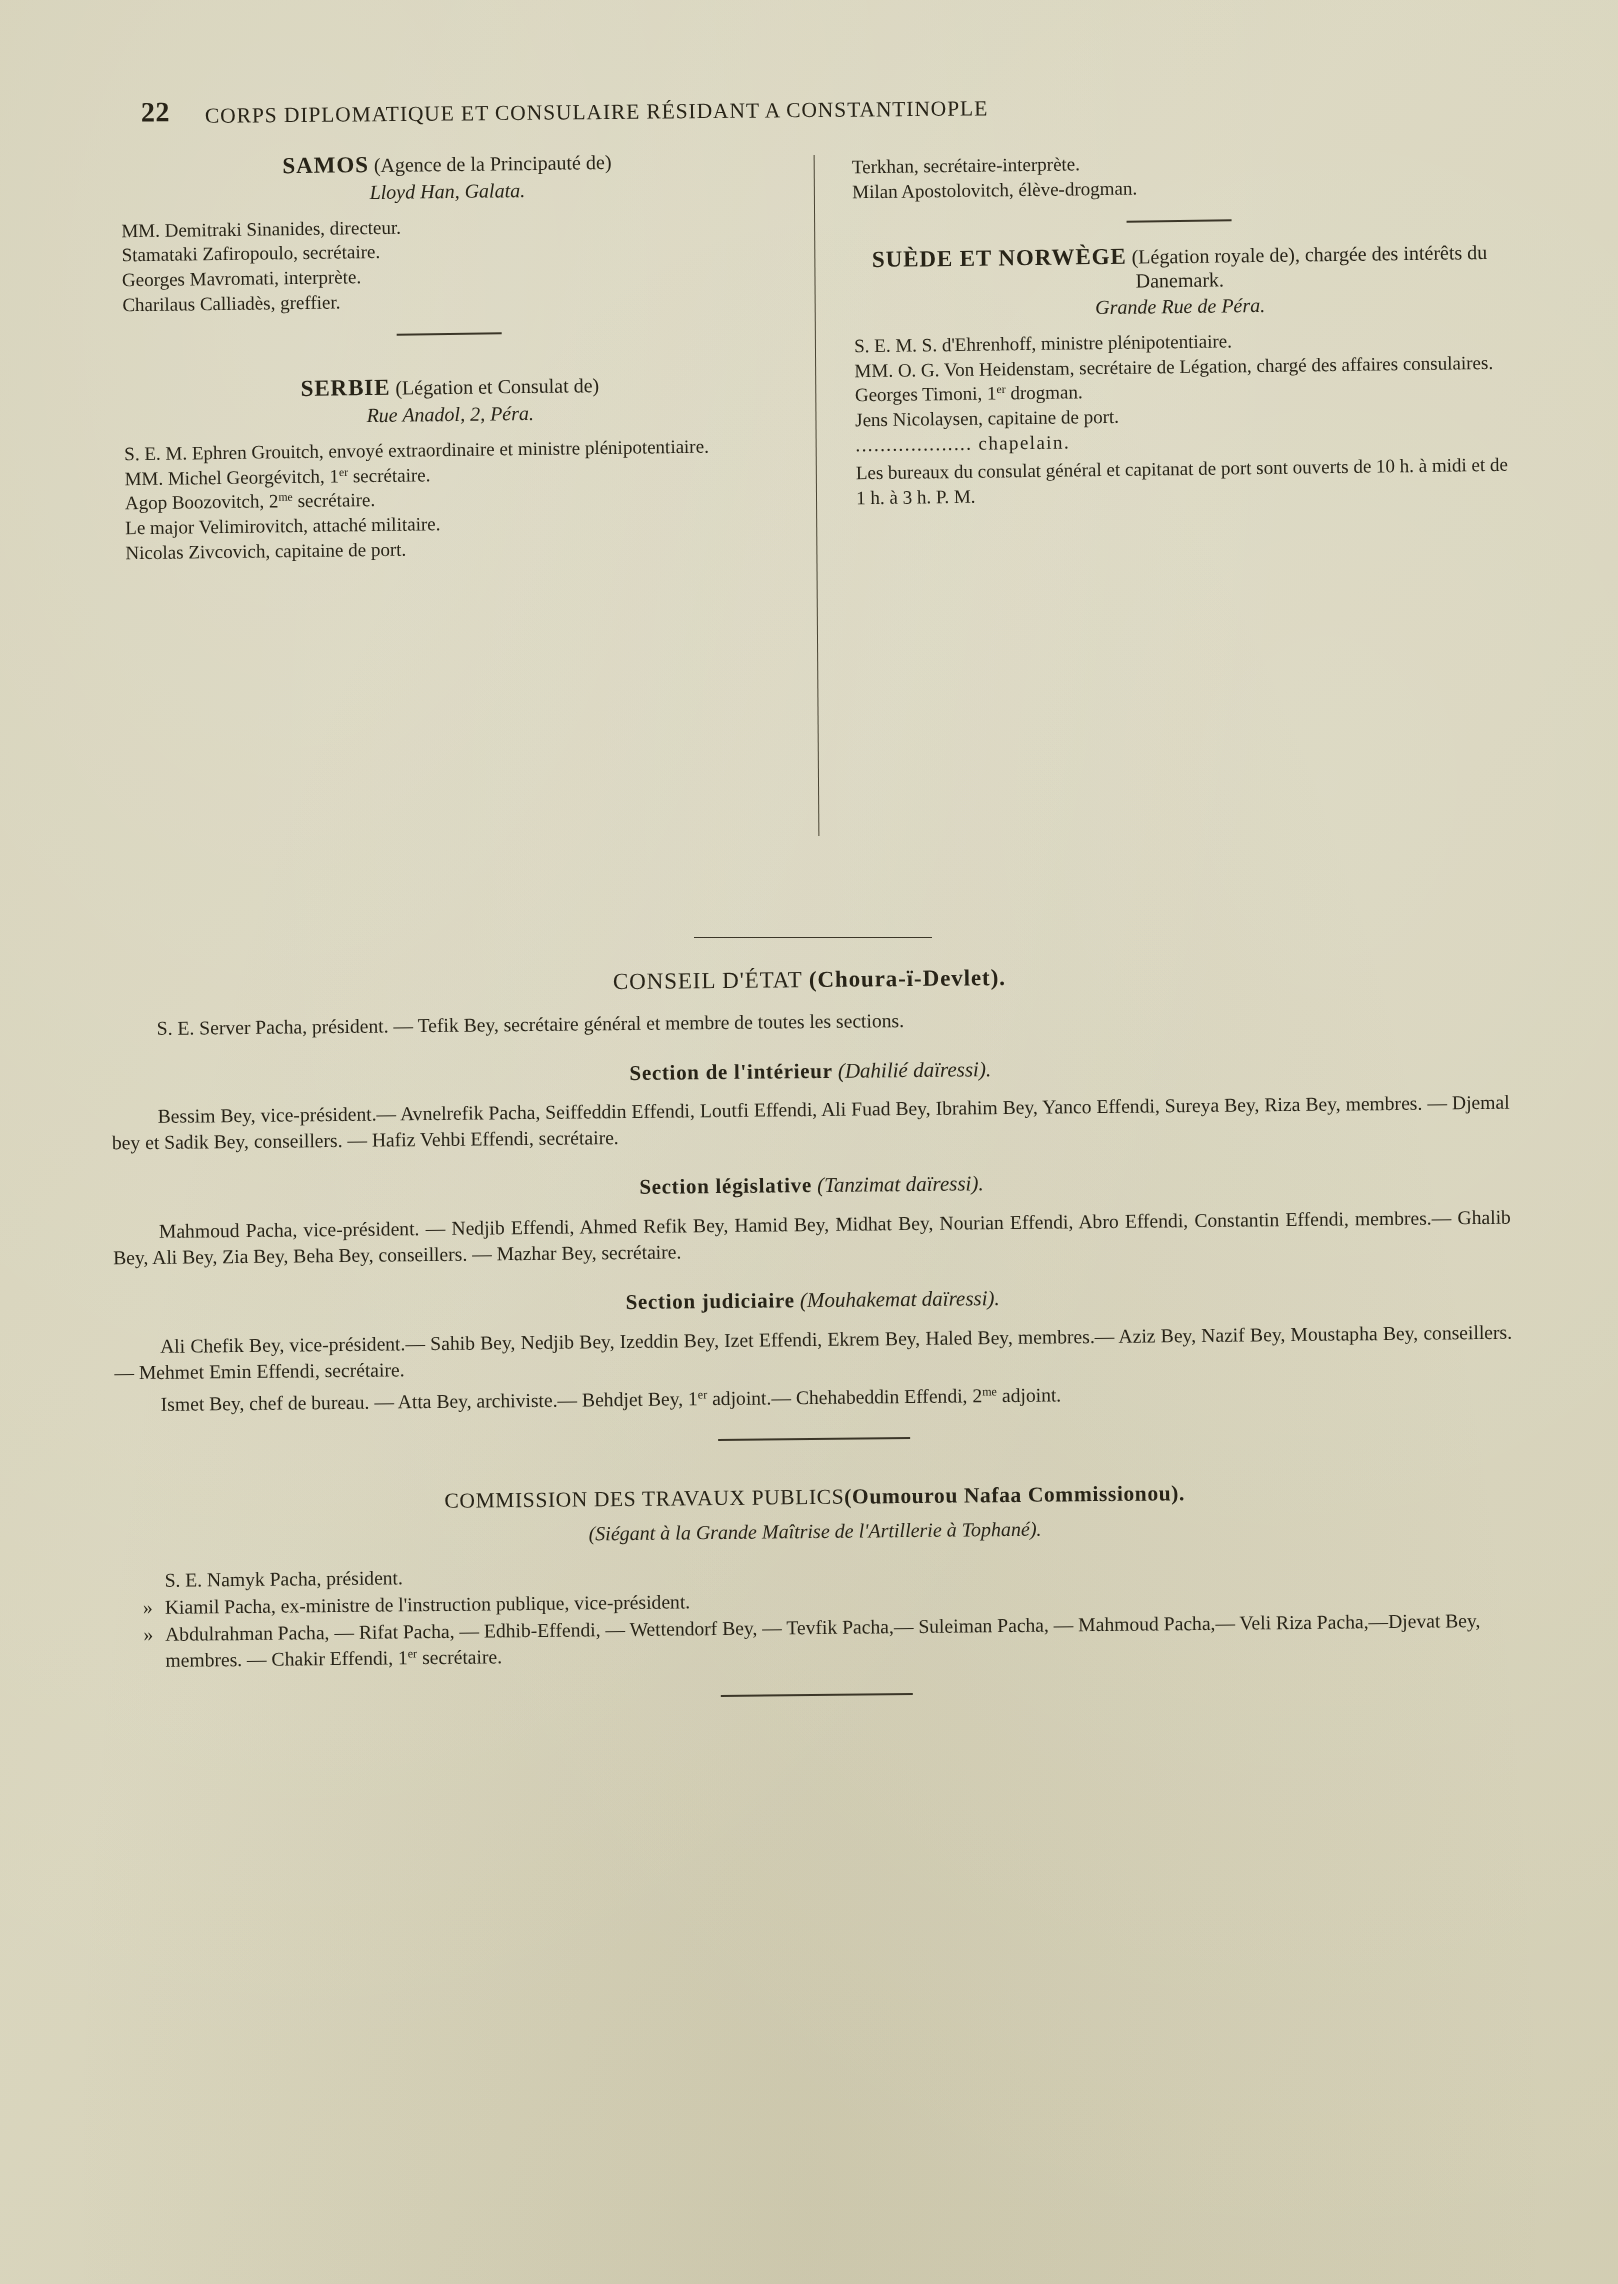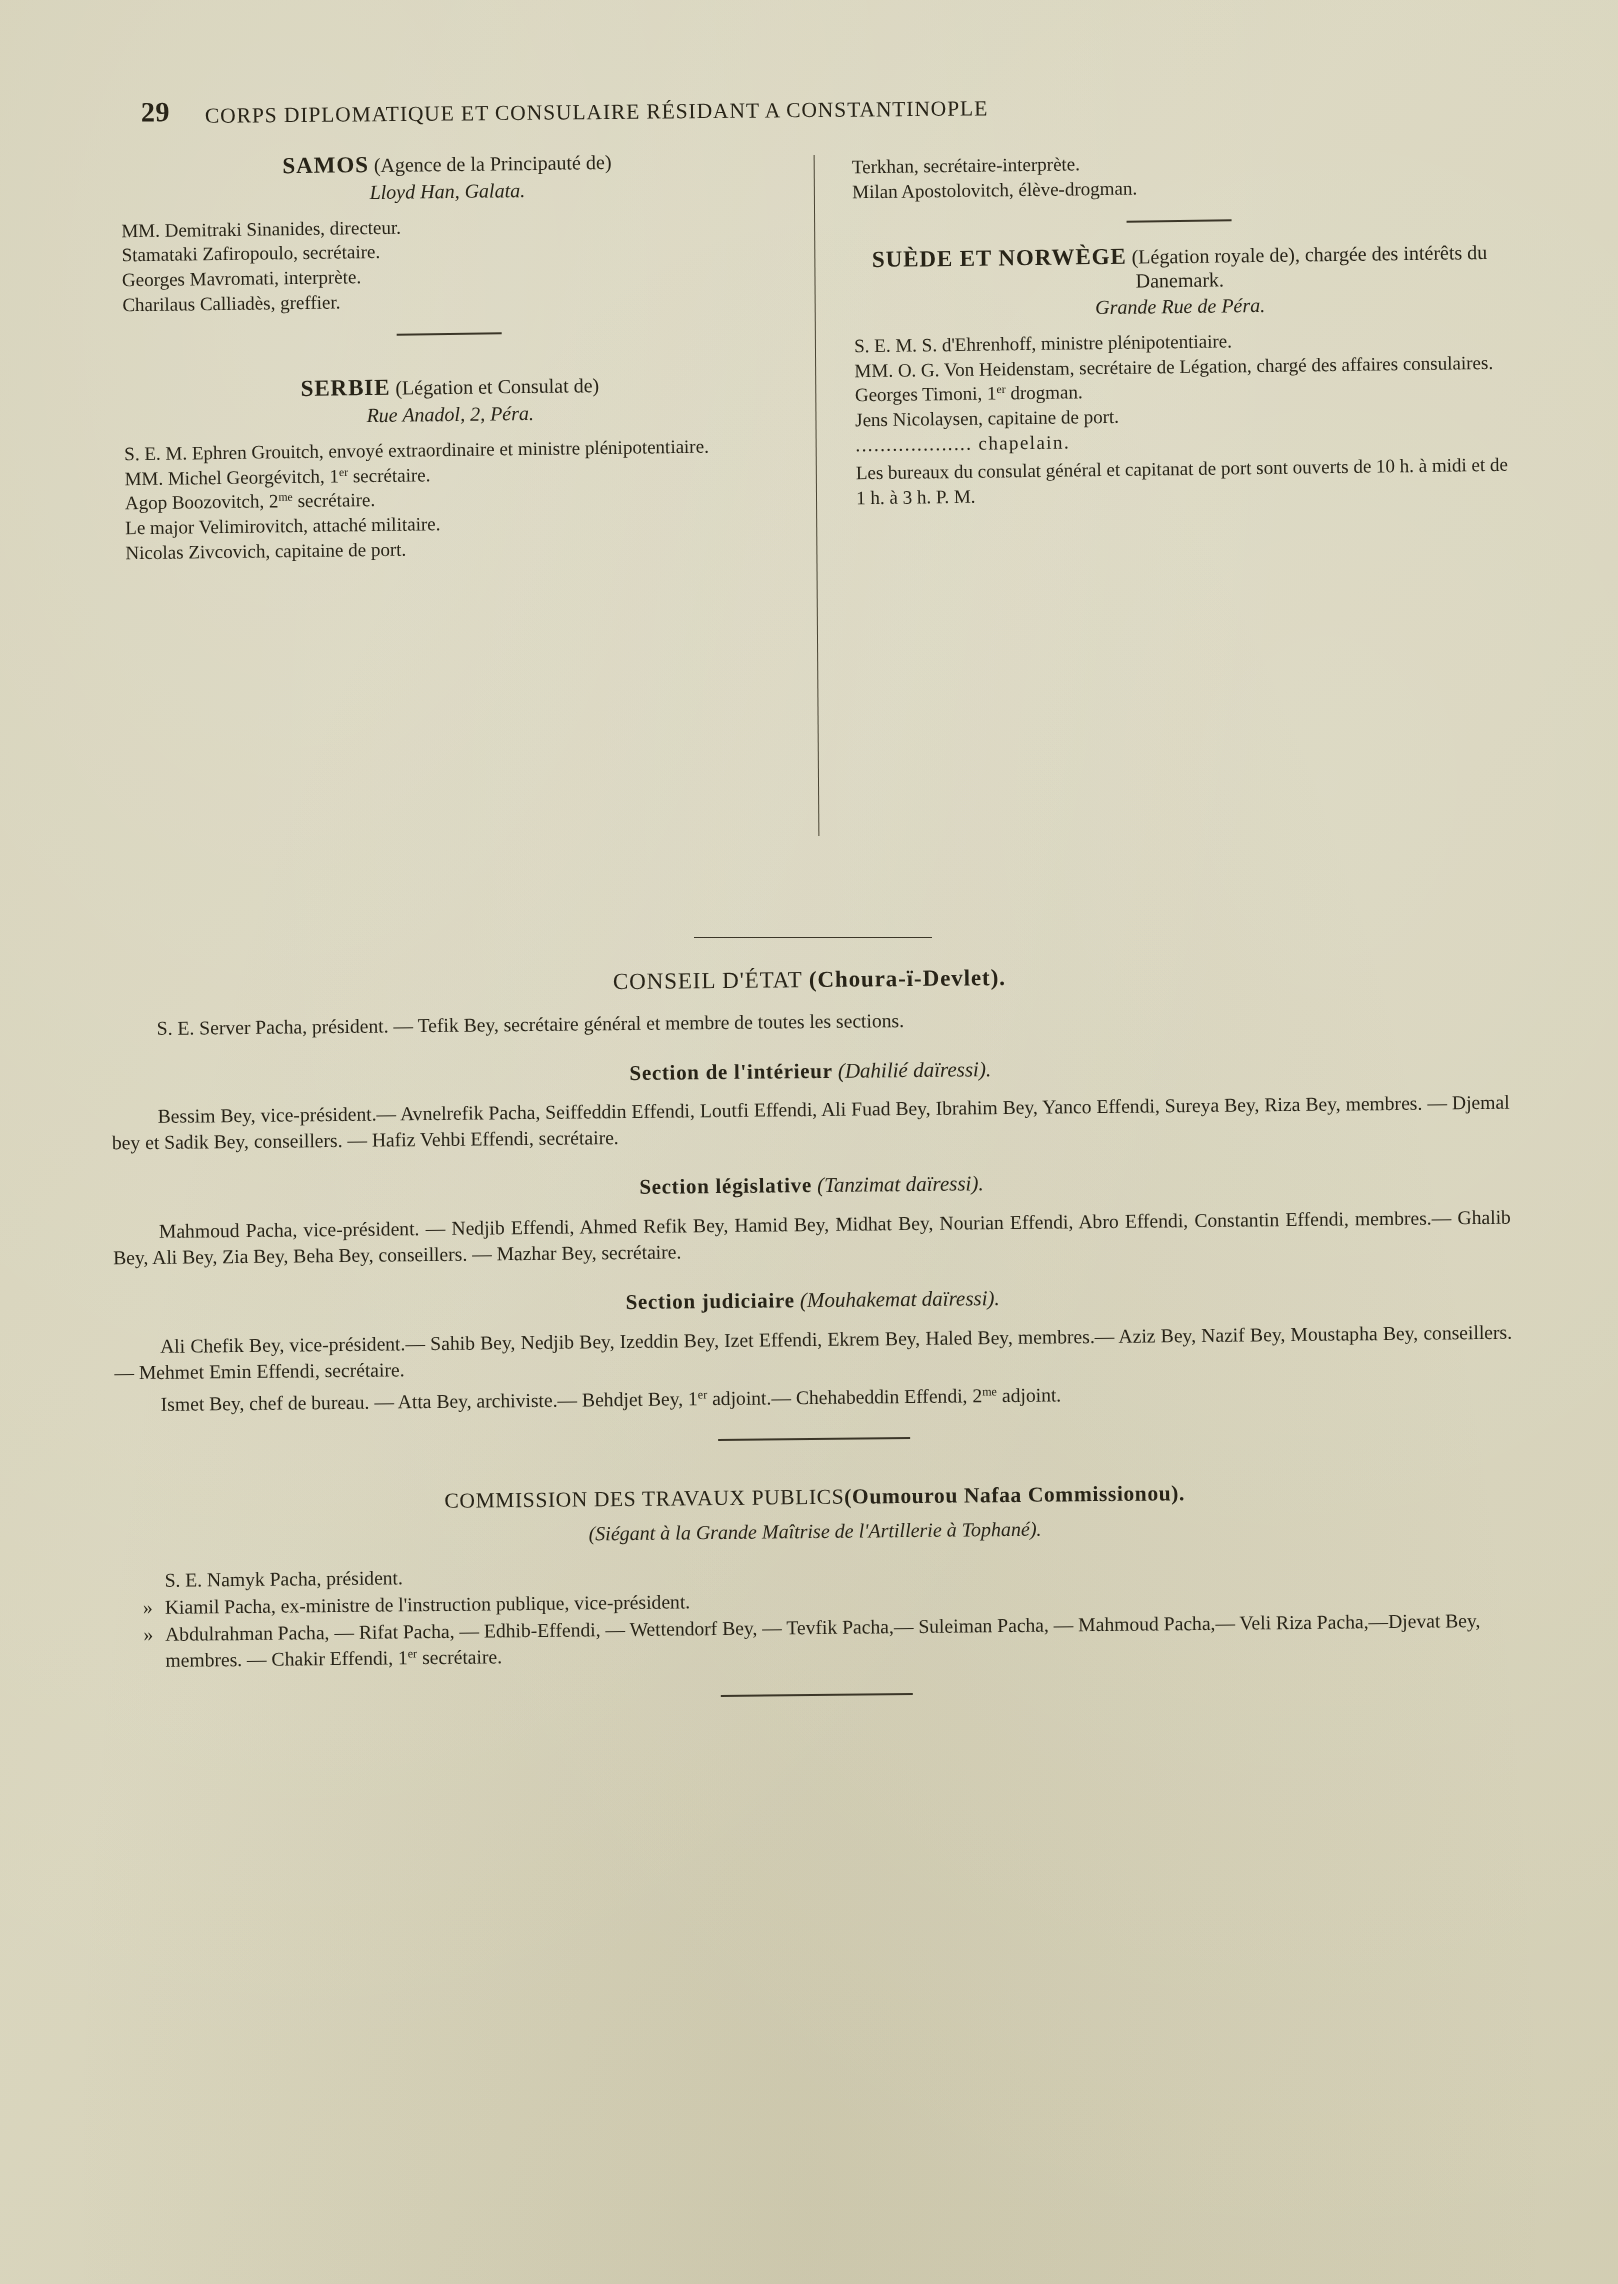--- a/index.html
+++ b/index.html
@@ -182,21 +182,21 @@
 
   .smallcaps-run { letter-spacing: 0.9px; }
 </style>
 </head>
 <body>
 
 <div class="page">
   <div class="sheet ink">
 
     <div class="runhead">
-      <div class="folio">29</div>
+      <div class="folio">22</div>
       <div class="runtitle smallcaps-run">CORPS DIPLOMATIQUE ET CONSULAIRE RÉSIDANT A CONSTANTINOPLE</div>
     </div>
 
     <div class="cols">
       <div class="divider-v"></div>
 
       <div class="col col-l">
 
         <div>
           <div class="blockhead">

